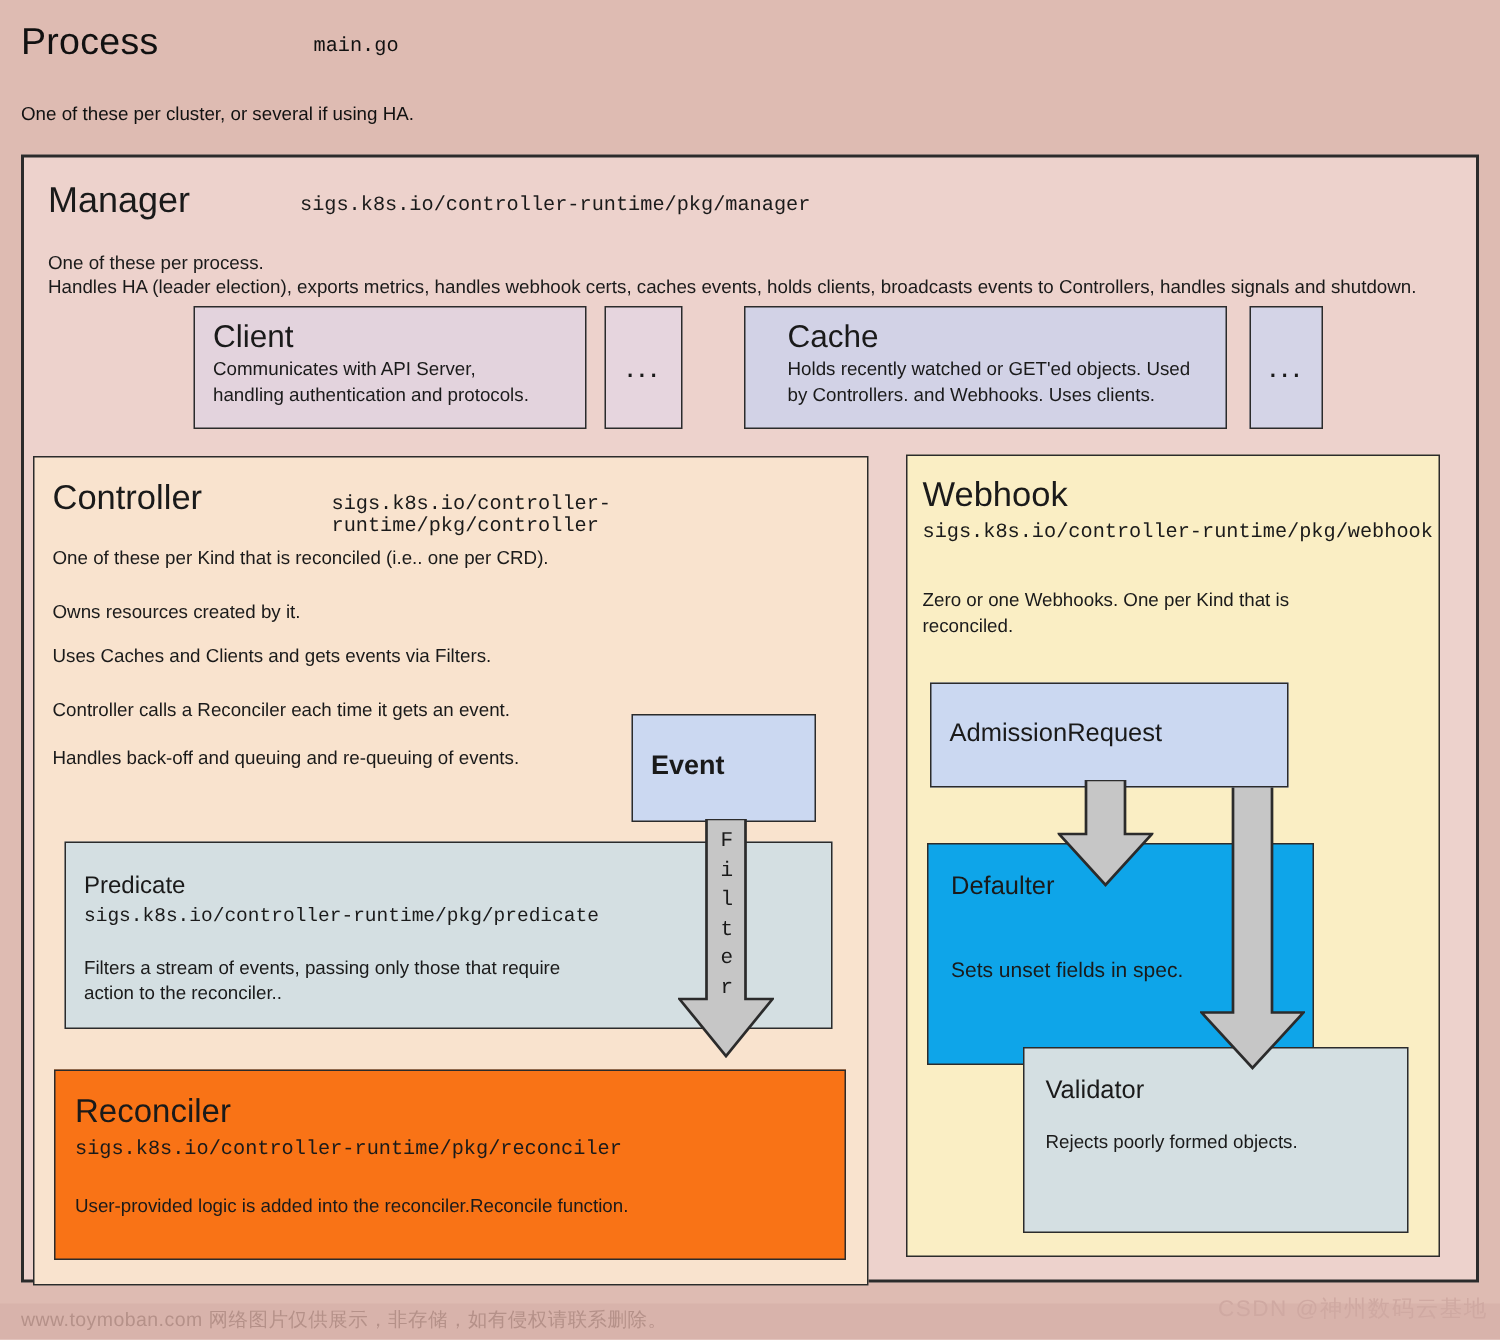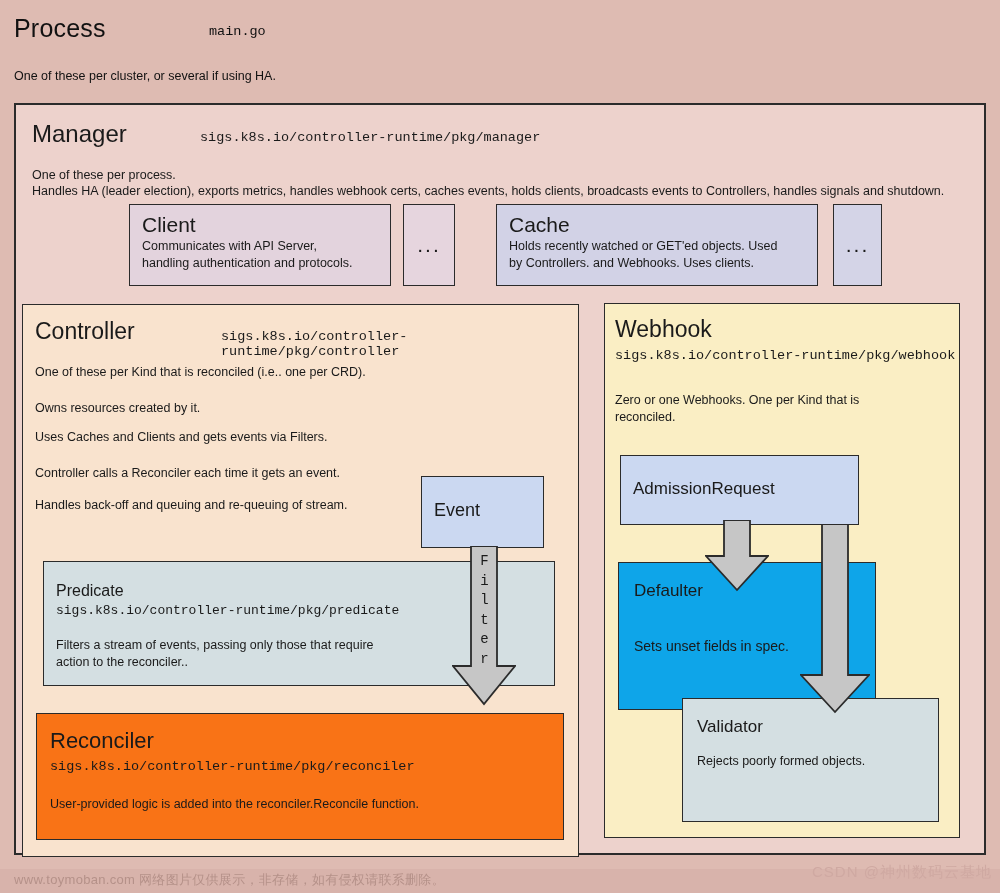--- a/index.html
+++ b/index.html
@@ -46,38 +46,38 @@
   
   .sbox{position:absolute;border:1.6px solid #2b2b2b;box-sizing:border-box;}
   .sbox .h{font-size:21px;display:block;margin:8px 0 1px 12px;}
   .sbox .t{font-size:12.5px;display:block;margin:0 0 0 12px;line-height:16.5px;}
   .sbox .dots{
     font-size:21px;display:flex;align-items:center;justify-content:center;
     height:100%;letter-spacing:2px;
   }
   #client-box{left:129px;top:204px;width:262px;height:82px;background:#e3d3dd;}
   #client-dots{left:403px;top:204px;width:52px;height:82px;background:#e6d5de;}
-  #cache-box{left:496px;top:204px;width:322px;height:82px;background:#d2d2e6;}
+  #cache-box{left:496px;top:204px;width:322px;height:82px;background:#d2d2e6;padding-left:16px;}
   #cache-dots{left:833px;top:204px;width:49px;height:82px;background:#d4d4e7;}
 
   
   #controller-box{
     position:absolute;left:22px;top:304px;width:557px;height:553px;
     background:#f9e3ce;border:1.8px solid #2b2b2b;box-sizing:border-box;
   }
   #controller-title{position:absolute;left:12px;top:13px;font-size:23px;}
   #controller-pkg{position:absolute;left:198px;top:24px;font-size:13.5px;}
   .c-line{position:absolute;left:12px;font-size:12.5px;}
   #c-l1{top:60px;} #c-l2{top:96px;} #c-l3{top:125px;}
   #c-l4{top:161px;} #c-l5{top:193px;}
 
   
   #event-box{
     position:absolute;left:421px;top:476px;width:123px;height:72px;
-    background:#cbd8f1;border:1.8px solid #2b2b2b;box-sizing:border-box;
+    background:#cbd8f1;border:1.8px solid #2b2b2b;box-sizing:border-box;font-weight:bold;
   }
   #event-label{position:absolute;left:12px;top:23px;font-size:18px;}
 
   
   #predicate-box{
     position:absolute;left:43px;top:561px;width:512px;height:125px;
     background:#d4dfe2;border:1.8px solid #2b2b2b;box-sizing:border-box;
   }
   #predicate-title{position:absolute;left:12px;top:20px;font-size:16px;}
   #predicate-pkg{position:absolute;left:12px;top:41px;font-size:13px;}
@@ -180,21 +180,21 @@
     <div class="dots">...</div>
   </div>
 
   <div id="controller-box">
     <div id="controller-title">Controller</div>
     <div id="controller-pkg" class="mono">sigs.k8s.io/controller-runtime/pkg/controller</div>
     <div class="c-line" id="c-l1">One of these per Kind that is reconciled (i.e.. one per CRD).</div>
     <div class="c-line" id="c-l2">Owns resources created by it.</div>
     <div class="c-line" id="c-l3">Uses Caches and Clients and gets events via Filters.</div>
     <div class="c-line" id="c-l4">Controller calls a Reconciler each time it gets an event.</div>
-    <div class="c-line" id="c-l5">Handles back-off and queuing and re-queuing of stream.</div>
+    <div class="c-line" id="c-l5">Handles back-off and queuing and re-queuing of events.</div>
   </div>
 
   <div id="predicate-box">
     <div id="predicate-title">Predicate</div>
     <div id="predicate-pkg" class="mono">sigs.k8s.io/controller-runtime/pkg/predicate</div>
     <div id="predicate-desc" style="white-space:pre-line">Filters a stream of events, passing only those that require
  action to the reconciler..</div>
   </div>
 
   <div id="event-box">

